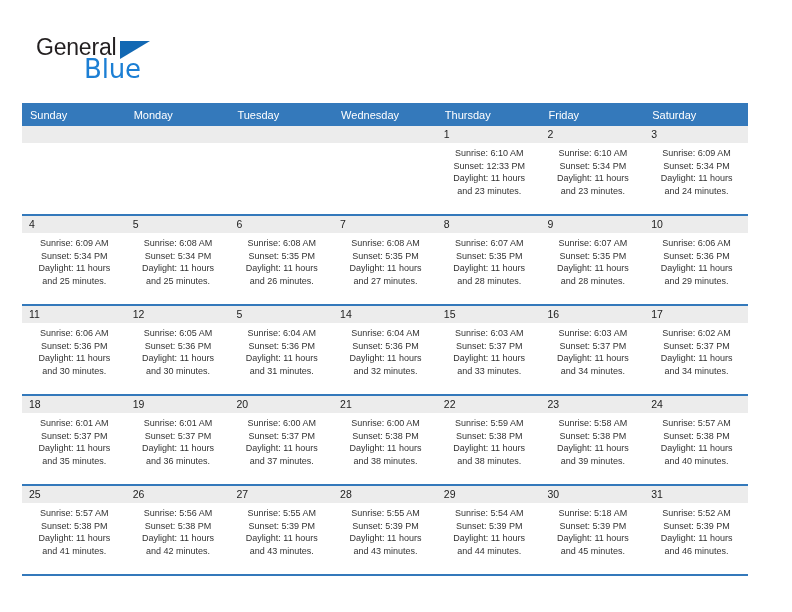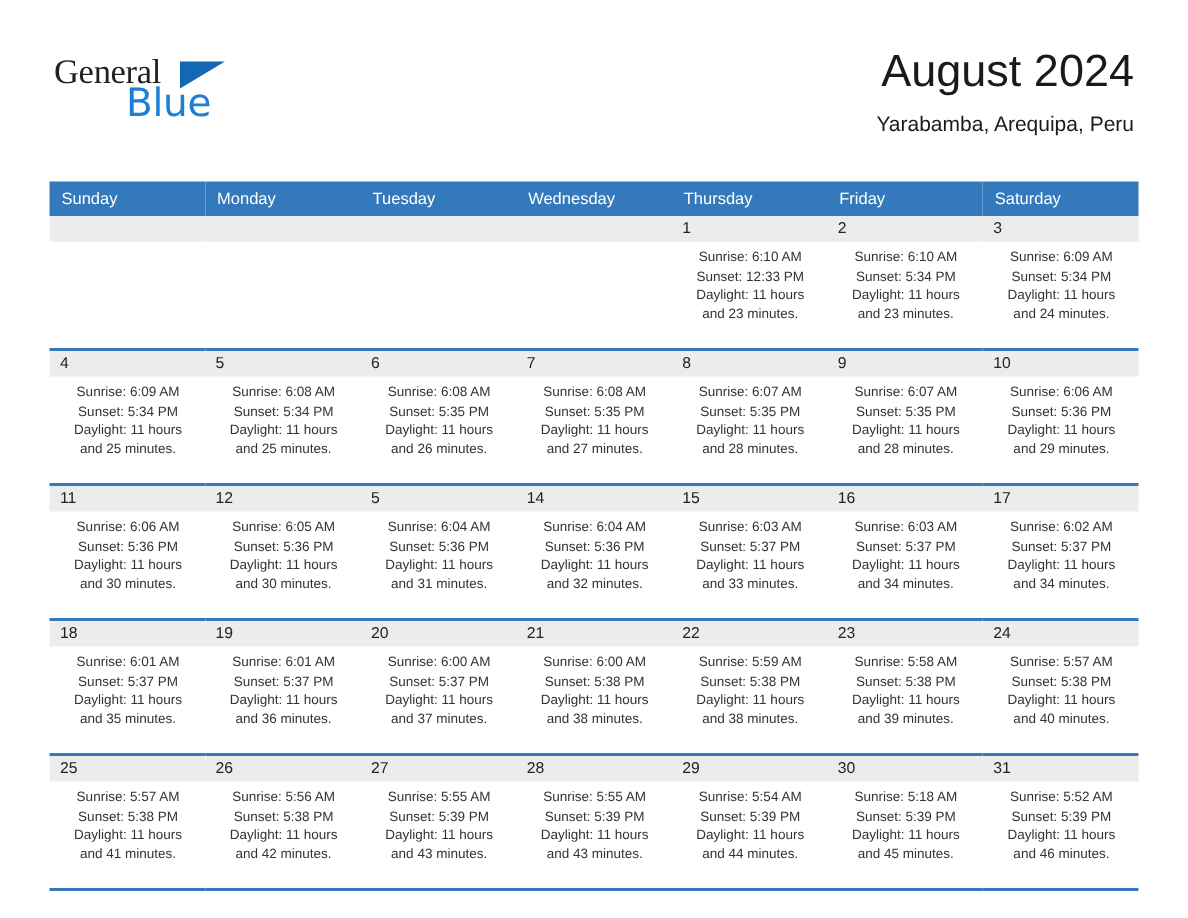--- a/index.html
+++ b/index.html
@@ -38,21 +38,21 @@
     width: 170px;
     height: 48px;
   }
   .logo-general {
     position: absolute;
     left: 0;
     top: 0;
     font-size: 23px;
     letter-spacing: -0.2px;
     color: #231f20;
-    font-family: Liberation Serif, serif;
+    font-family: Liberation Sans, sans-serif;
     font-weight: 400;
     line-height: 23px;
   }
   .logo-triangle {
     position: absolute;
     left: 84px;
     top: 5px;
     width: 0;
     height: 0;
     border-left: 30px solid #1268b3;
@@ -88,26 +88,25 @@
     font-weight: 400;
     color: #1a1a1a;
     line-height: 20px;
     margin-top: 6px;
     white-space: nowrap;
   }
 
   
   .calendar {
     position: absolute;
-    left: 33px;
+    left: 22px;
     top: 103px;
     width: 726px;
     border-collapse: collapse;
     table-layout: fixed;
-    margin-top: 18px;
   }
   .calendar th {
     background: #3479bb;
     color: #ffffff;
     font-size: 11px;
     font-weight: 400;
     text-align: left;
     padding: 5px 0 5px 8px;
     height: 13px;
     border: none;
@@ -161,24 +160,20 @@
 <div class="page">
 
   <div class="header">
 
     <div class="logo">
       <span class="logo-general">General</span>
       <span class="logo-triangle"></span>
       <span class="logo-blue">Blue</span>
     </div>
 
-    <div class="title-block">
-      <div class="cal-title">August 2024</div>
-      <div class="cal-subtitle">Yarabamba, Arequipa, Peru</div>
-    </div>
 
   </div>
 
   <table class="calendar">
     <thead>
       <tr id="weekday-row">
           <th>Sunday</th>
           <th>Monday</th>
           <th>Tuesday</th>
           <th>Wednesday</th>

